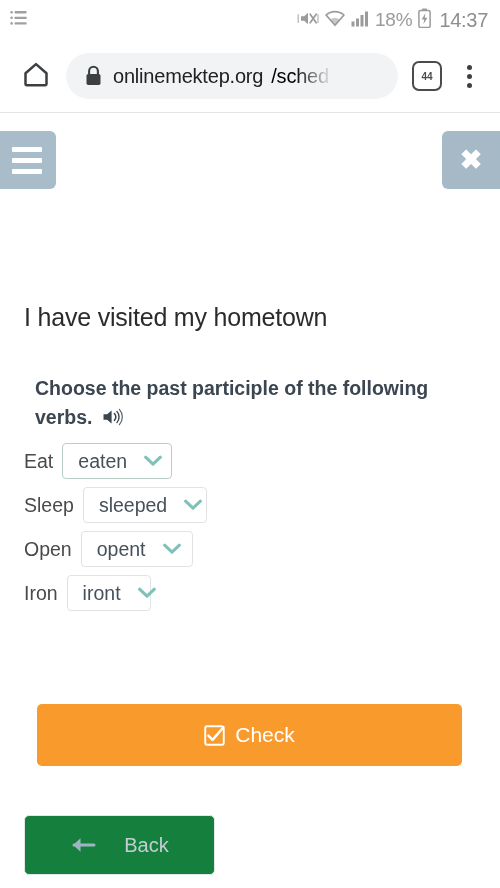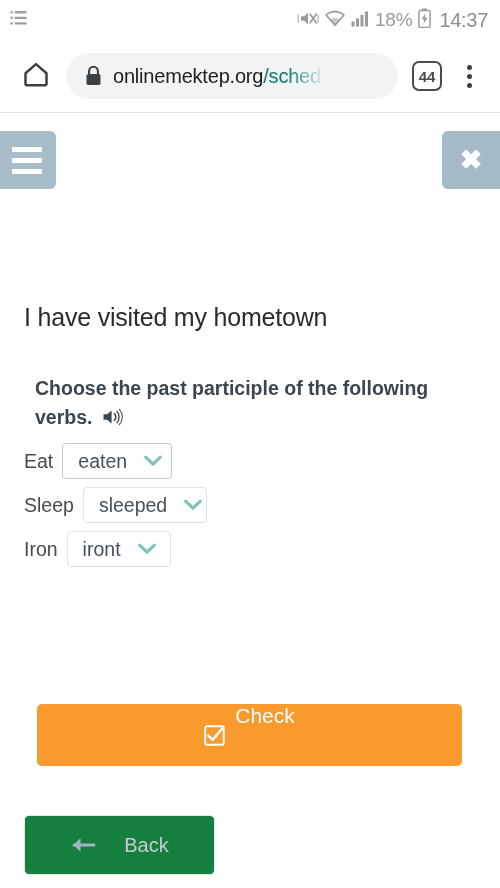--- a/index.html
+++ b/index.html
@@ -56,28 +56,28 @@
   .lock-wrap{ flex:0 0 auto; margin-right:10px; display:flex; align-items:center;}
   .url-text{
     font-size:20px;
     color:#202124;
     white-space:nowrap;
     overflow:hidden;
     letter-spacing:-.2px;
     -webkit-mask-image:linear-gradient(to right,#000 84%,rgba(0,0,0,.15) 99%);
             mask-image:linear-gradient(to right,#000 84%,rgba(0,0,0,.15) 99%);
   }
-  .url-text .path{ color:#0f766e; }
+  .url-text .path{ color:#000000;margin-left:8px; }
   .tab-count{
     flex:0 0 auto;
     width:30px;height:30px;
     border:2.5px solid #4b4b4b;
     border-radius:7px;
     display:flex;align-items:center;justify-content:center;
-    font-size:15px;font-weight:bold;color:#4b4b4b;
+    font-size:10px;font-weight:bold;color:#4b4b4b;
     margin-left:4px;
   }
   .kebab{
     flex:0 0 auto;
     width:34px;height:38px;
     display:flex;flex-direction:column;align-items:center;justify-content:center;gap:4px;
   }
   .kebab i{ width:5px;height:5px;border-radius:50%;background:#3c4043;display:block;}
   .chrome-divider{ height:1px; width:100%; background:#e3e3e3; }
 
@@ -159,21 +159,21 @@
   }
   .chev{ flex:0 0 auto; display:flex; align-items:center;}
 
   
   .check-btn{
     position:absolute; left:37px; top:591px;
     width:425px; height:62px;
     background:#f99a2d;
     border:none;
     border-radius:5px;
-    display:flex; justify-content:center;
+    display:flex; align-items:center; justify-content:center;
     gap:10px;
     color:#ffffff;
     font-size:21px;
     font-family:"Liberation Sans", sans-serif;
     cursor:pointer;
   }
   .check-box-icon{ display:flex; align-items:center; }
   .back-btn{
     position:absolute; left:24px; top:702px;
     width:191px; height:60px;
@@ -309,22 +309,33 @@
         <div class="verb-select" style="width: 124px;">
           <span class="verb-value">sleeped</span>
           <span class="chev">
             <svg width="20" height="14" viewBox="0 0 20 14">
               <path d="M2.6 3.2 10 10.2 17.4 3.2" fill="none" stroke="#7fc2b8" stroke-width="3.1" stroke-linecap="round" stroke-linejoin="round"></path>
             </svg>
           </span>
         </div>
       </div>
       <div class="verb-row">
+        <span class="verb-label">Open</span>
+        <div class="verb-select" style="width: 112px;">
+          <span class="verb-value">opent</span>
+          <span class="chev">
+            <svg width="20" height="14" viewBox="0 0 20 14">
+              <path d="M2.6 3.2 10 10.2 17.4 3.2" fill="none" stroke="#7fc2b8" stroke-width="3.1" stroke-linecap="round" stroke-linejoin="round"></path>
+            </svg>
+          </span>
+        </div>
+      </div>
+      <div class="verb-row">
         <span class="verb-label">Iron</span>
-        <div class="verb-select" style="width: 104px;">
+        <div class="verb-select" style="width: 84px;">
           <span class="verb-value">iront</span>
           <span class="chev">
             <svg width="20" height="14" viewBox="0 0 20 14">
               <path d="M2.6 3.2 10 10.2 17.4 3.2" fill="none" stroke="#7fc2b8" stroke-width="3.1" stroke-linecap="round" stroke-linejoin="round"></path>
             </svg>
           </span>
         </div>
       </div>
     </div>
 

